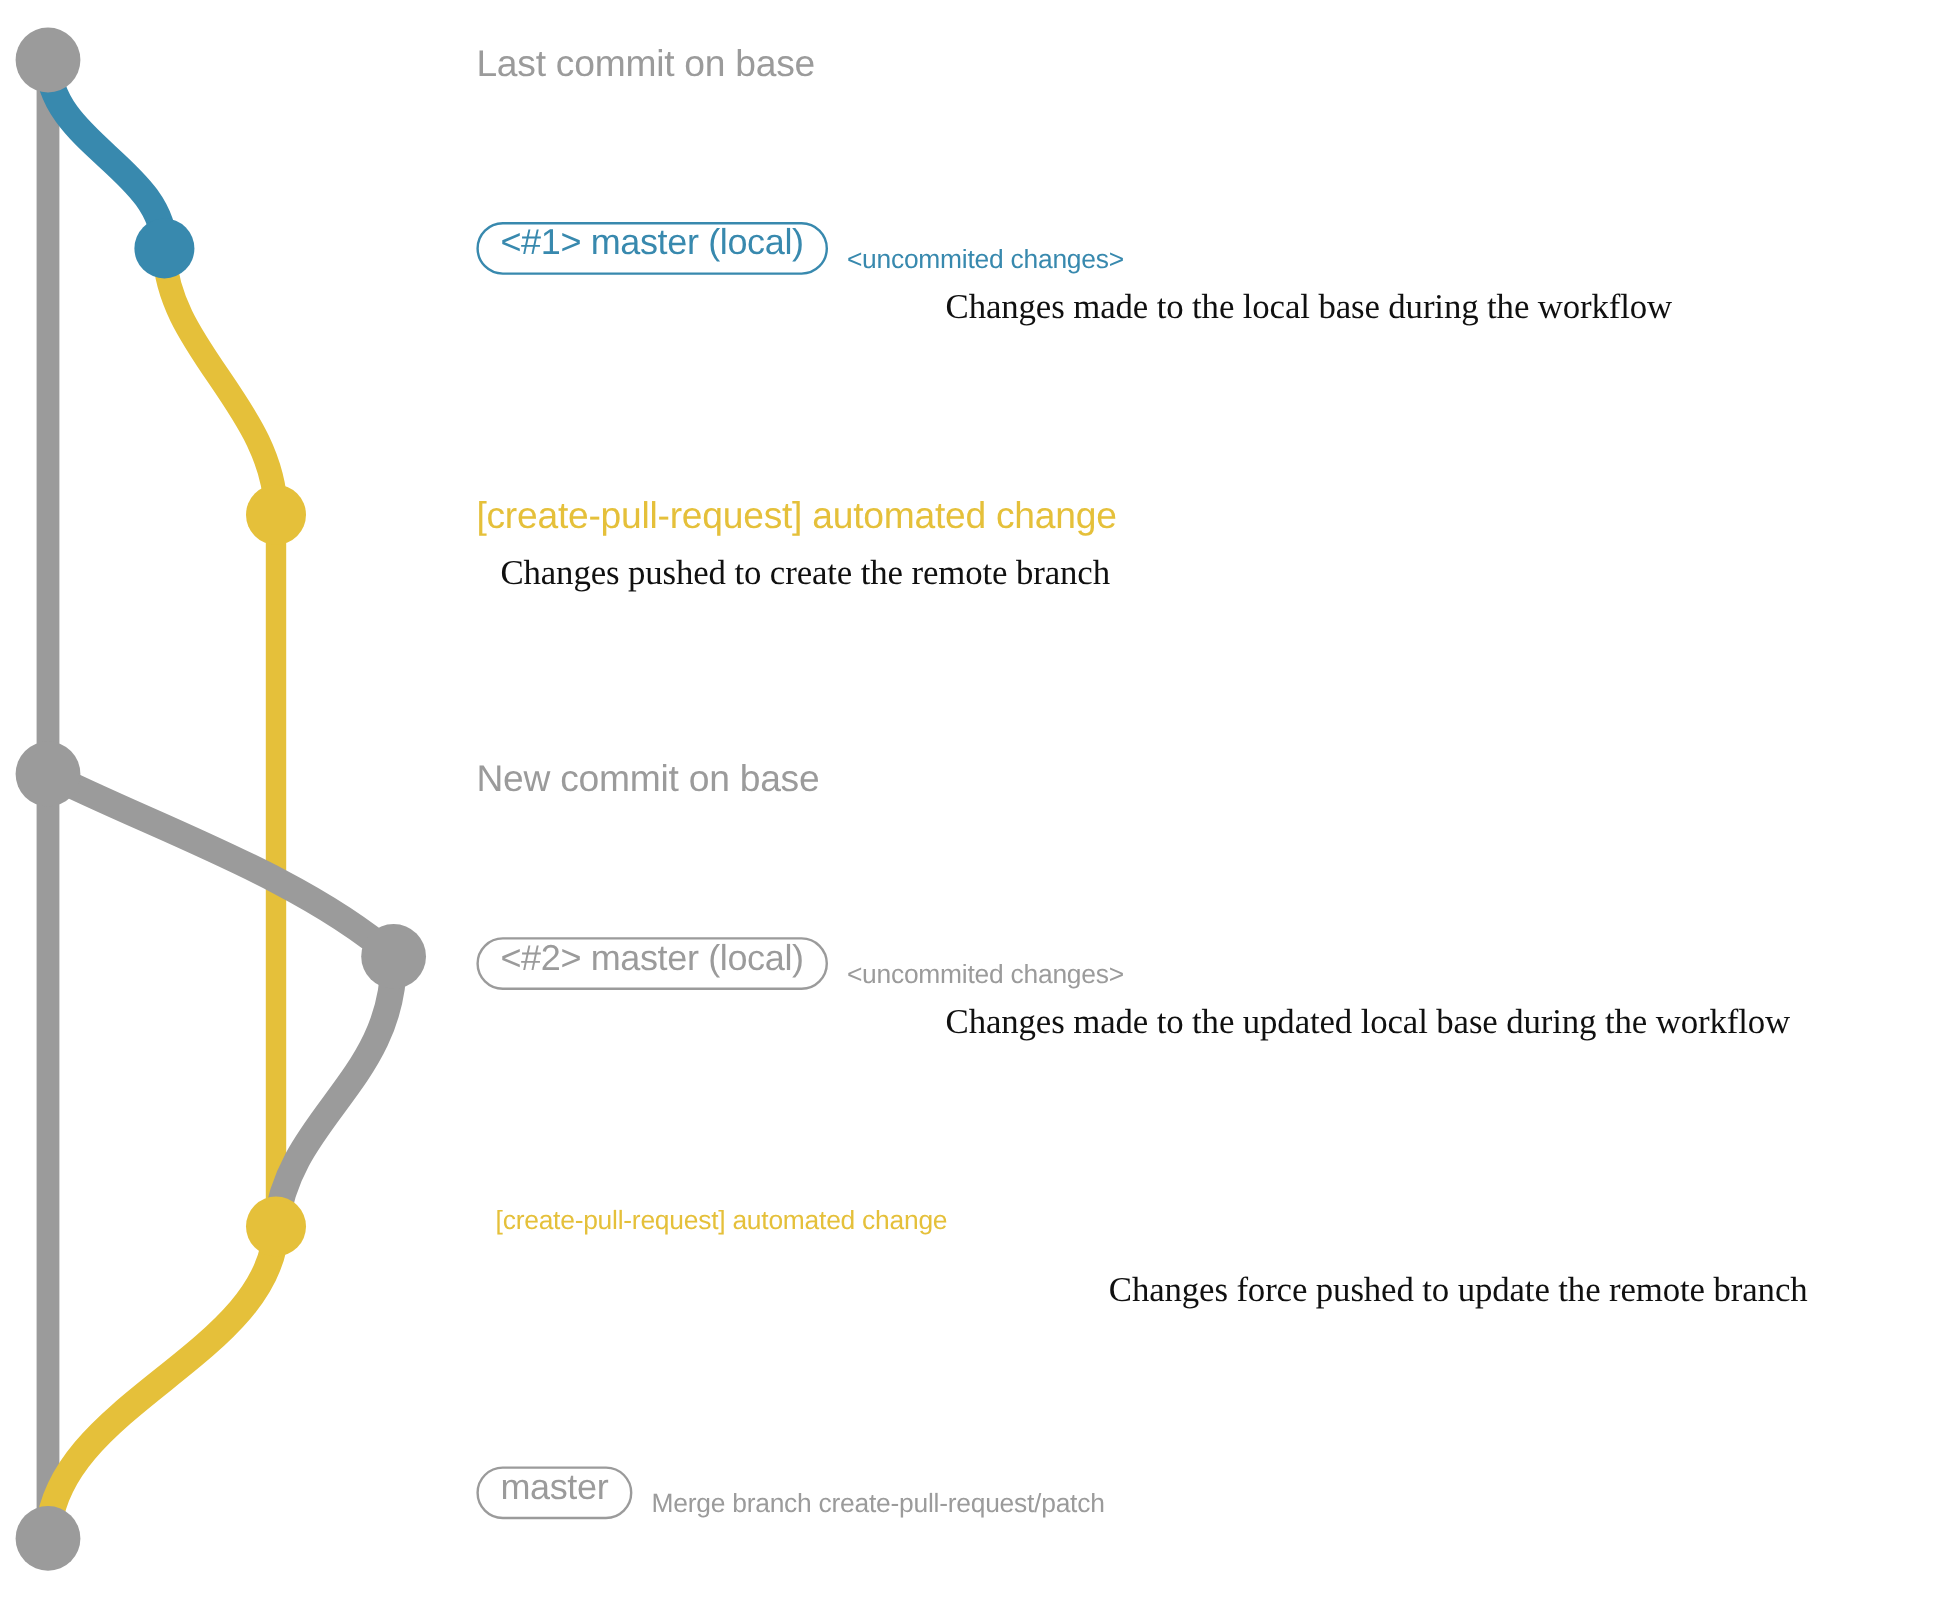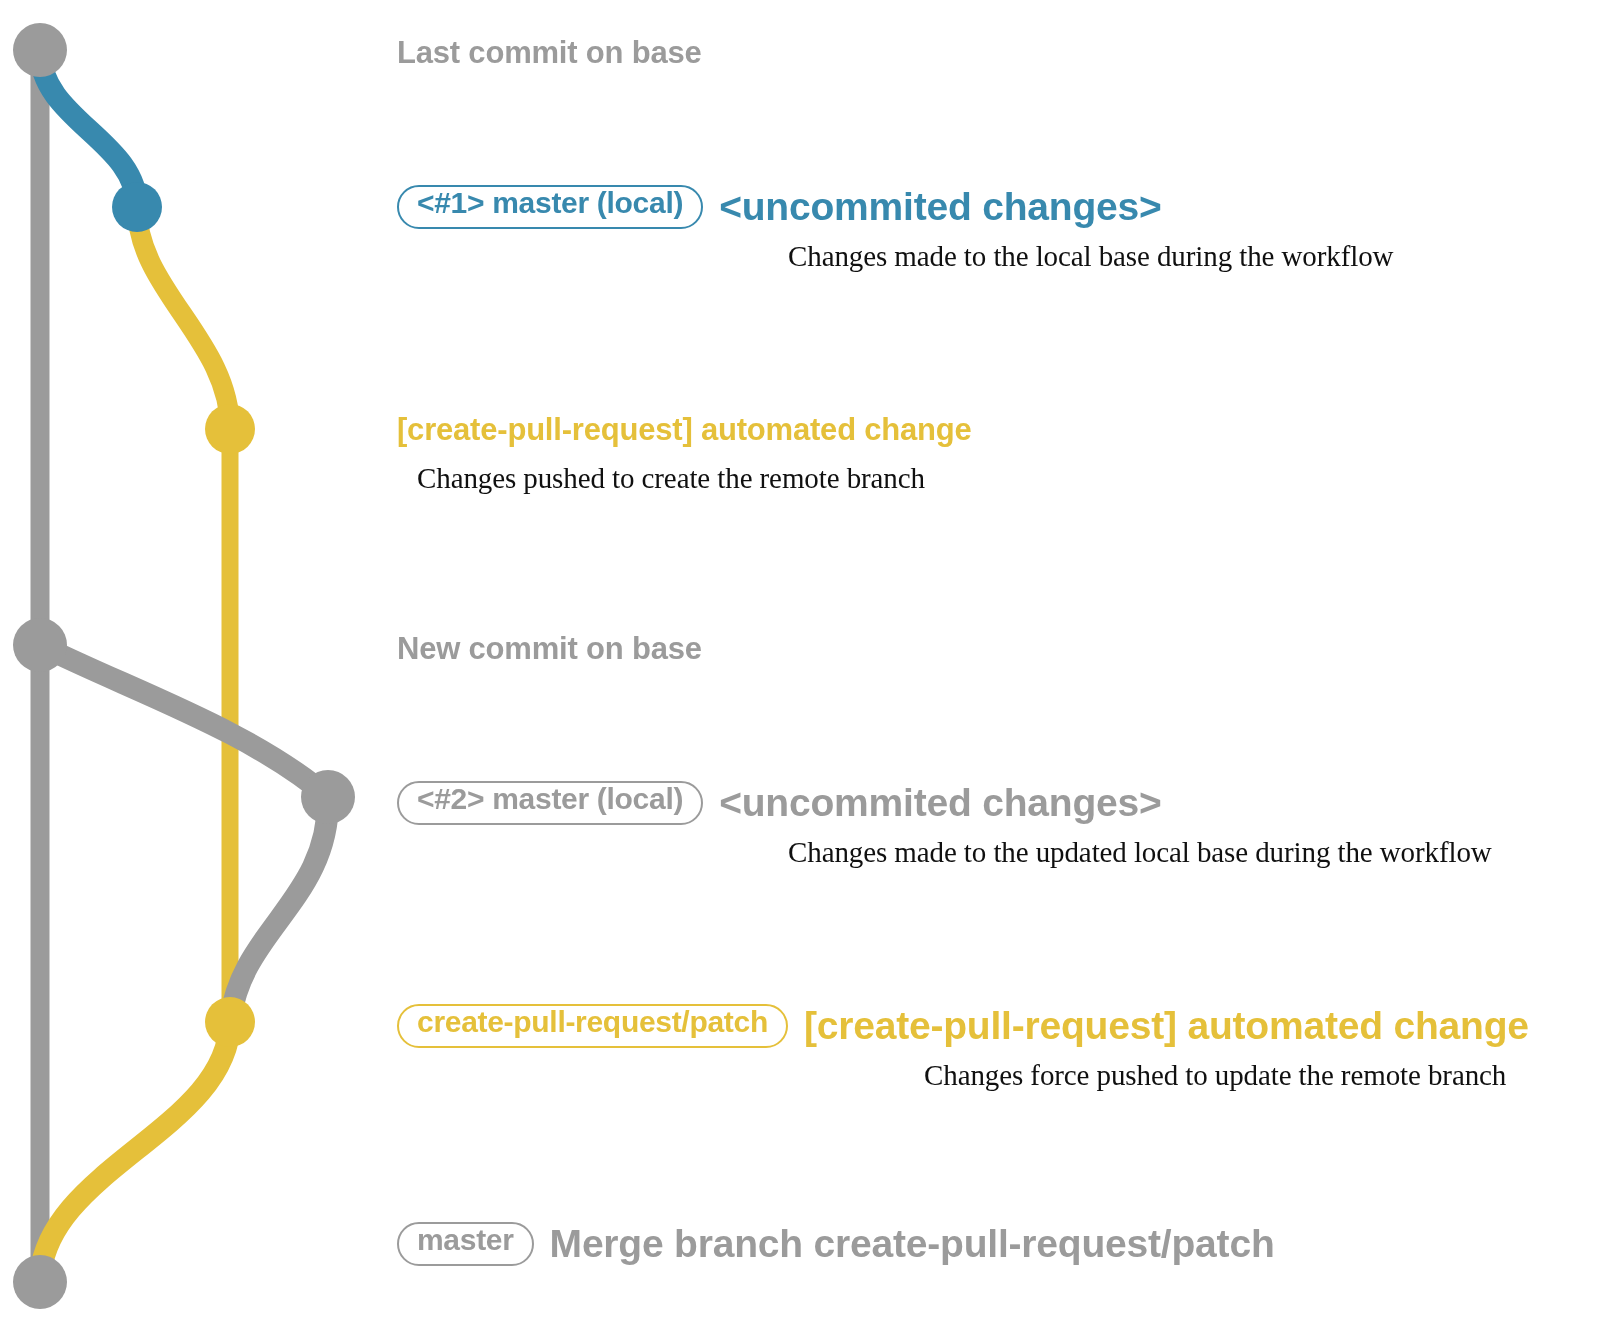--- a/index.html
+++ b/index.html
@@ -26,21 +26,20 @@
     left: 0;
     top: 0;
     width: 1618px;
     height: 1344px;
   }
   .row {
     position: absolute;
     display: flex;
     align-items: flex-end;
     white-space: nowrap;
-    font-weight: bold;
   }
   .plain-title {
     font-family: "Liberation Sans", sans-serif;
     font-size: 31px;
     letter-spacing: -0.2px;
   }
   .badge {
     display: inline-block;
     border: 2px solid #9b9b9b;
     border-radius: 22px;
@@ -55,21 +54,21 @@
   .badge.blue {
     border-color: #3889ae;
     color: #3889ae;
   }
   .badge.gold {
     border-color: #e5c03a;
     color: #e5c03a;
   }
   .subject {
     font-family: "Liberation Sans", sans-serif;
-    font-size: 39px;
+    font-size: 22px;
     letter-spacing: -0.2px;
     margin-left: 16px;
   }
   .subject.blue  { color: #3889ae; }
   .subject.gray  { color: #9b9b9b; }
   .subject.gold  { color: #e5c03a; }
   .desc {
     position: absolute;
     font-family: "Liberation Serif", serif;
     font-size: 29px;
@@ -130,21 +129,20 @@
     <span class="plain-title note-gray">New commit on base</span>
   </div>
 
   <div class="row" style="left:397px; top:781px;">
     <span class="badge">&lt;#2&gt; master (local)</span>
     <span class="subject gray">&lt;uncommited changes&gt;</span>
   </div>
   <div class="desc" style="left:788px; top:836px;">Changes made to the updated local base during the workflow</div>
 
   <div class="row" style="left:397px; top:1004px;">
-    <span class="badge gold">create-pull-request/patch</span>
     <span class="subject gold">[create-pull-request] automated change</span>
   </div>
   <div class="desc" style="left:876px; top:1059px;margin-left:48px;">Changes force pushed to update the remote branch</div>
 
   <div class="row" style="left:397px; top:1222px;">
     <span class="badge">master</span>
     <span class="subject gray">Merge branch create-pull-request/patch</span>
   </div>
 
 </div>

